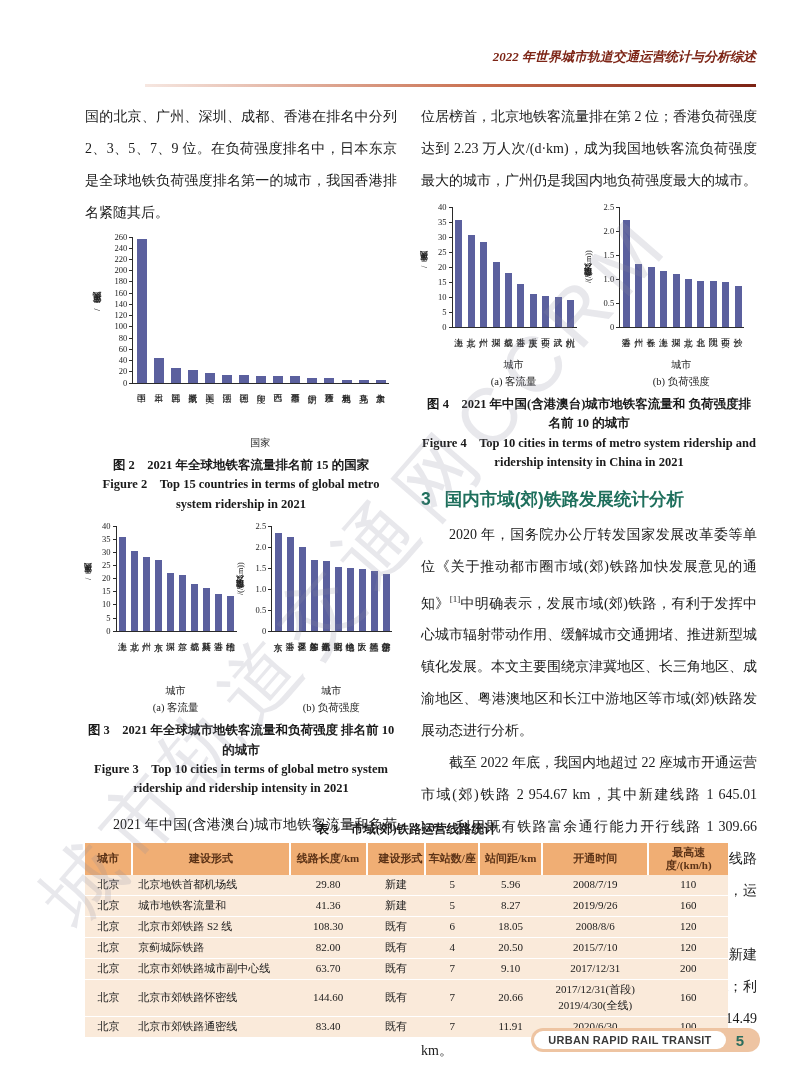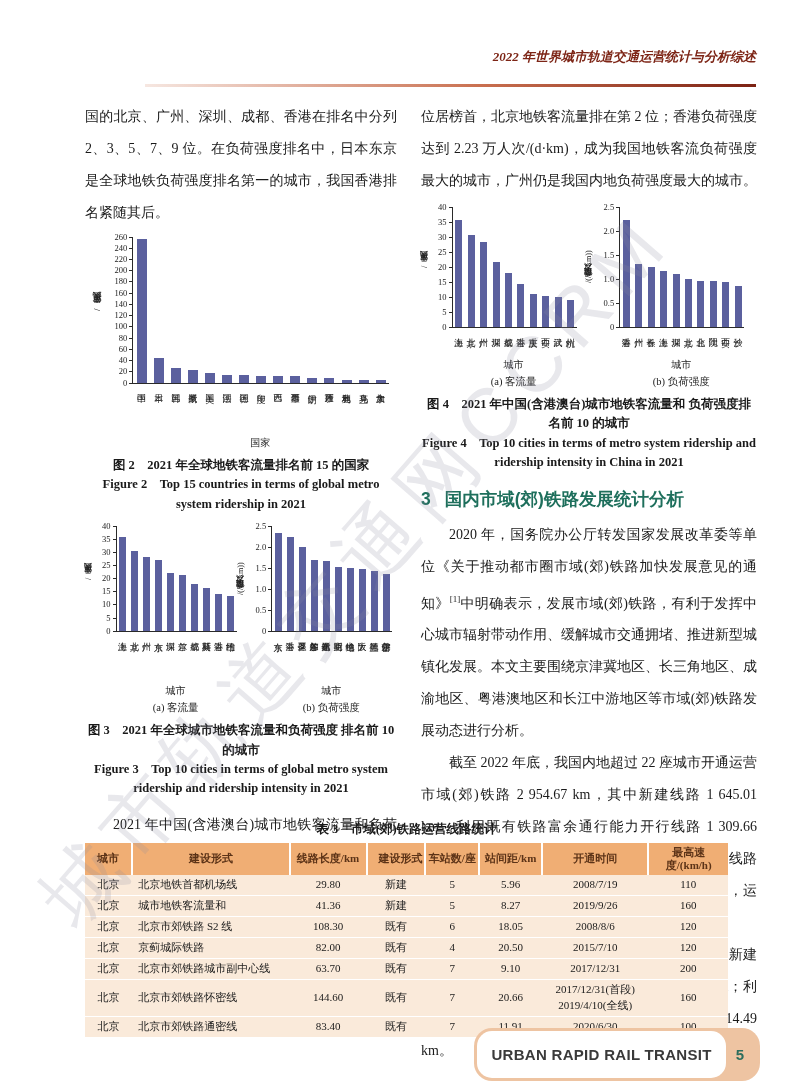--- a/index.html
+++ b/index.html
@@ -74,21 +74,21 @@
   table.stat th:nth-child(2){width:168px;}
   table.stat th:nth-child(3){width:76px;}
   table.stat th:nth-child(4){width:58px;text-align:right;}
   table.stat th:nth-child(5){width:52px;}
   table.stat th:nth-child(6){width:60px;}
   table.stat th:nth-child(7){width:105px;text-align:center;}
   table.stat th:nth-child(8){width:78px;}
   
   .footer-pill{position:absolute;top:1028px;right:40px;display:inline-flex;align-items:center;
                background:#eec4a2;border-radius:18px;padding:3px;z-index:5;}
-  .footer-label{background:#ffffff;border-radius:15px;padding:15px 14px;font-size:15px;font-weight:600;
+  .footer-label{background:#ffffff;border-radius:15px;padding:3px 14px;font-size:11px;font-weight:600;
                 color:#3a3a3a;font-family:"Liberation Sans","DejaVu Sans",sans-serif;letter-spacing:0.3px;}
   .footer-page{padding:0 13px 0 10px;color:#2c6e5e;font-weight:700;font-size:15px;
                font-family:"Liberation Sans",sans-serif;}
 </style>
 </head>
 <body>
 
 <div class="page">
 
   <div class="header-title">2022 年世界城市轨道交通运营统计与分析综述</div>
@@ -684,21 +684,21 @@
             <td>200</td>
           </tr>
           <tr>
             <td>北京</td>
             <td>北京市郊铁路怀密线</td>
             <td>144.60</td>
             <td>既有</td>
             <td>7</td>
             <td>20.66</td>
             <td>2017/12/31(首段)
-2019/4/10(全线)</td>
+2019/4/30(全线)</td>
             <td>160</td>
           </tr>
           <tr>
             <td>北京</td>
             <td>北京市郊铁路通密线</td>
             <td>83.40</td>
             <td>既有</td>
             <td>7</td>
             <td>11.91</td>
             <td>2020/6/30</td>

